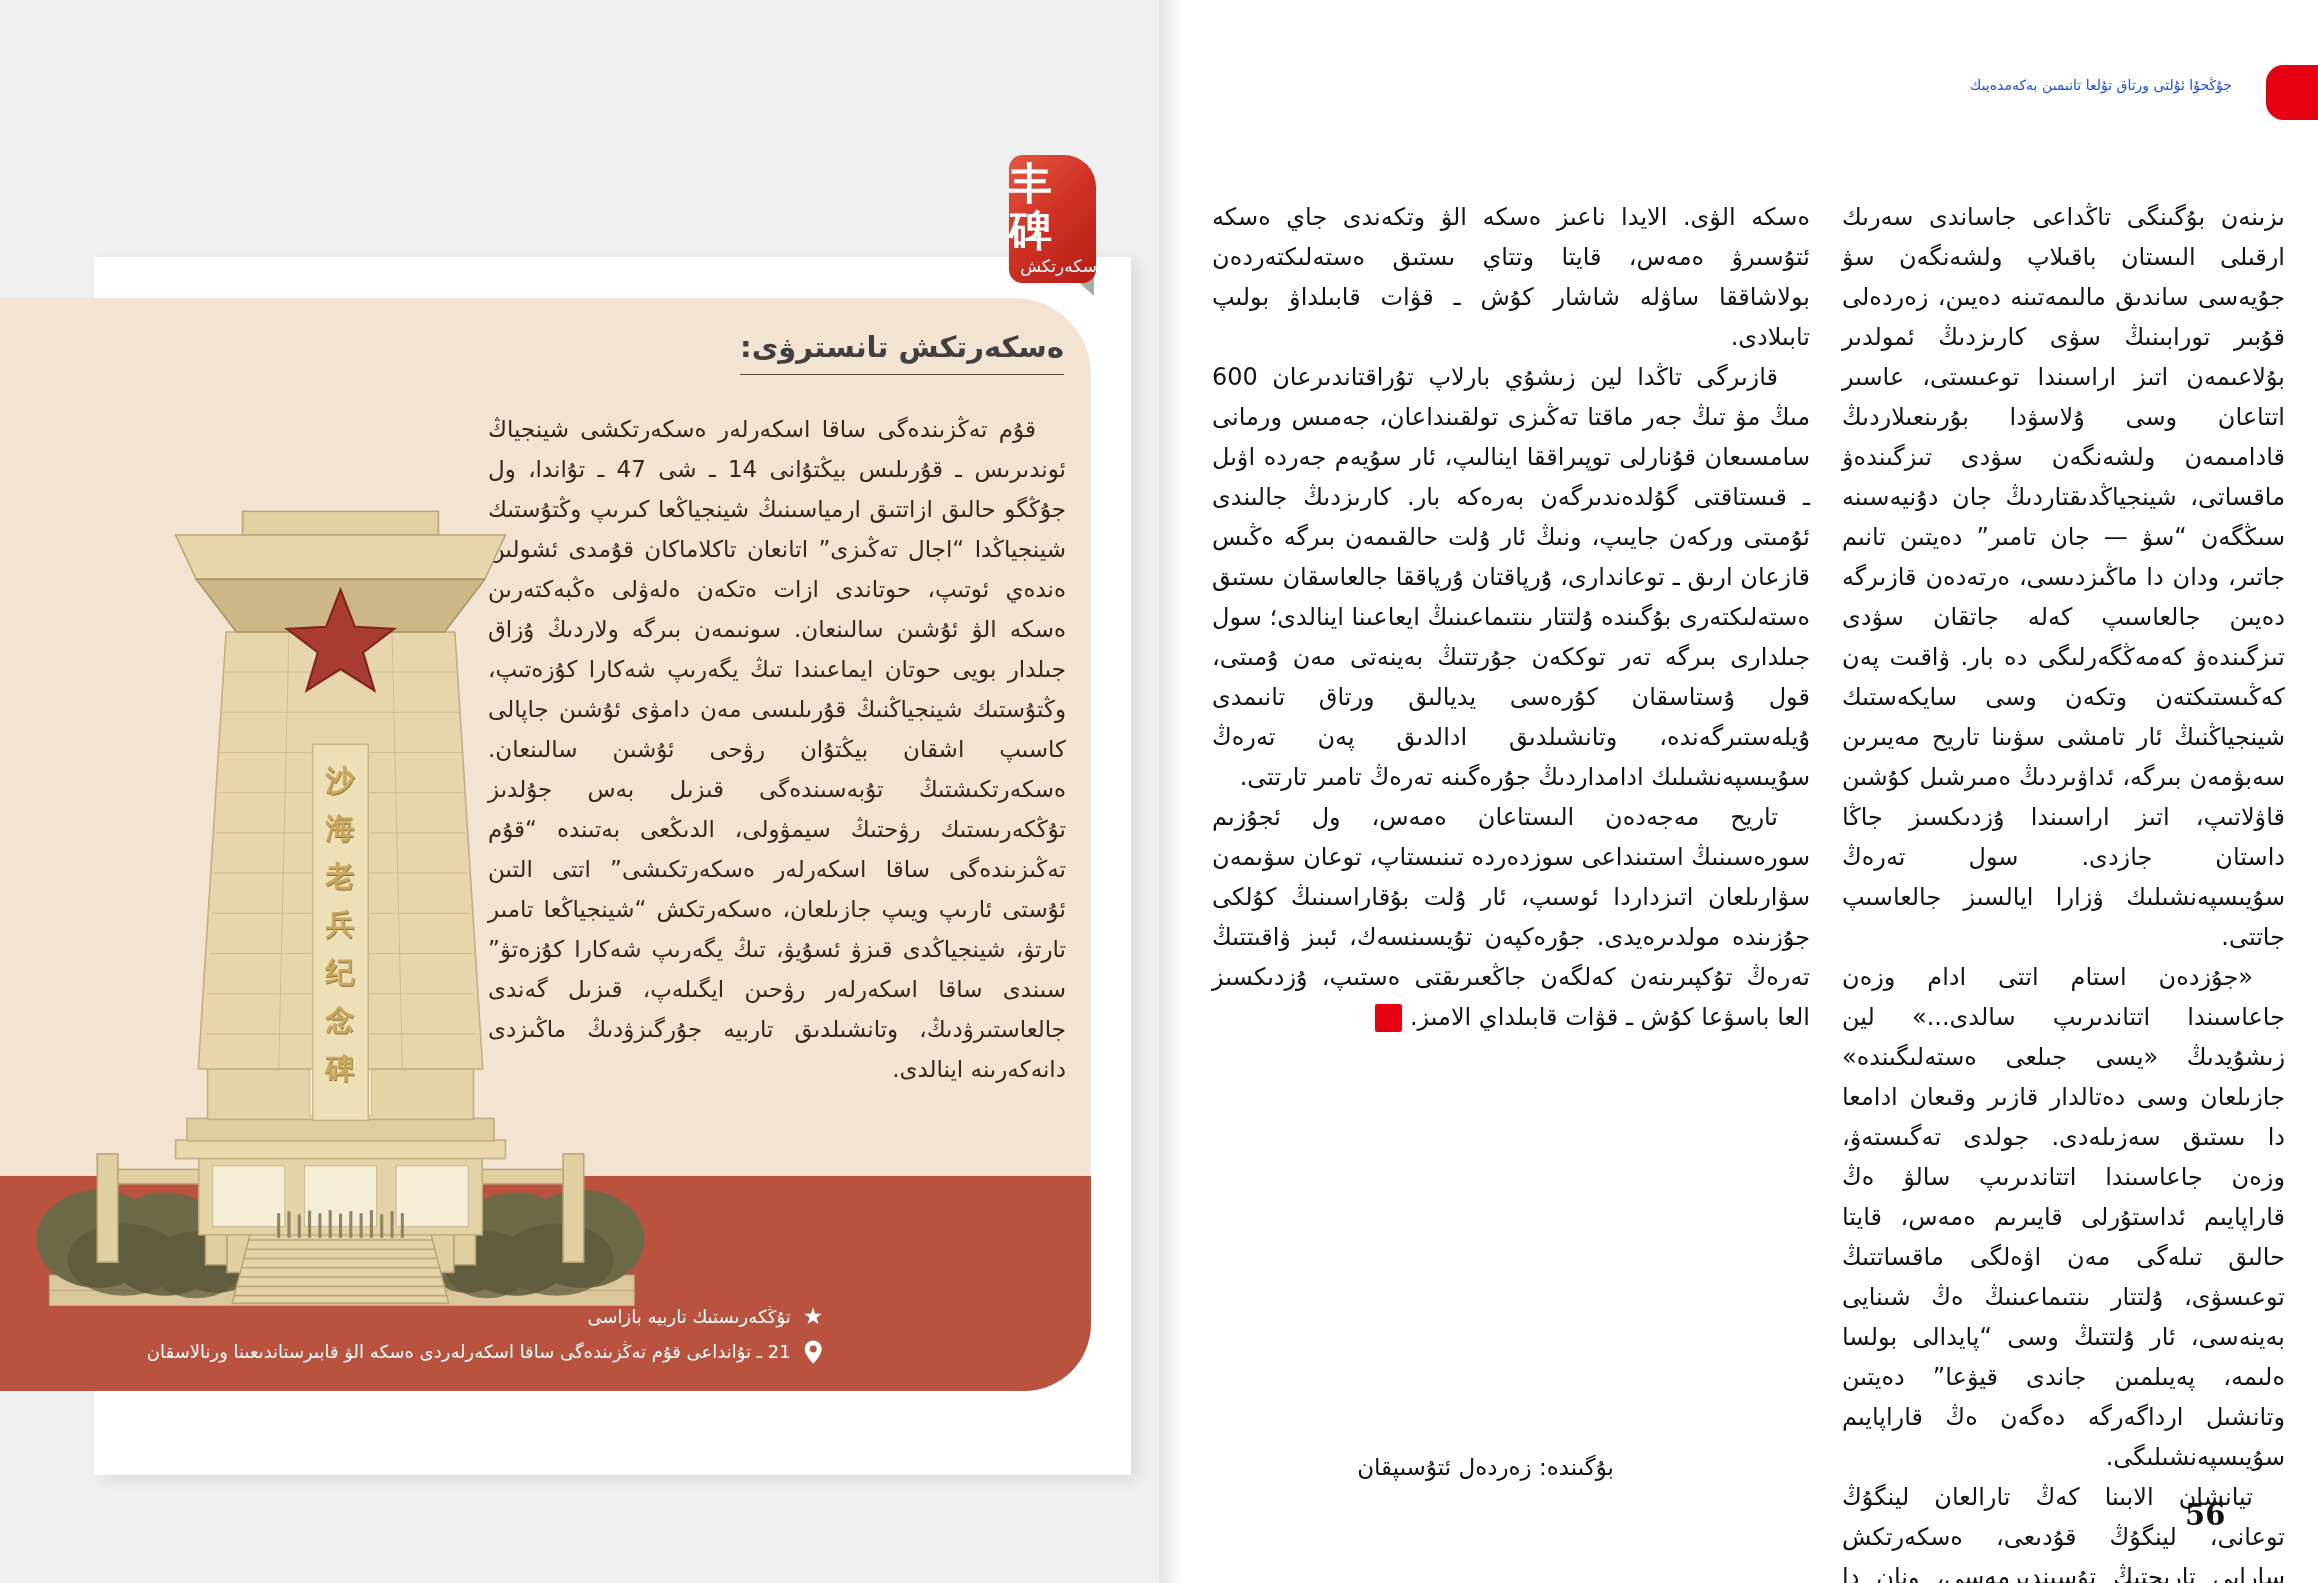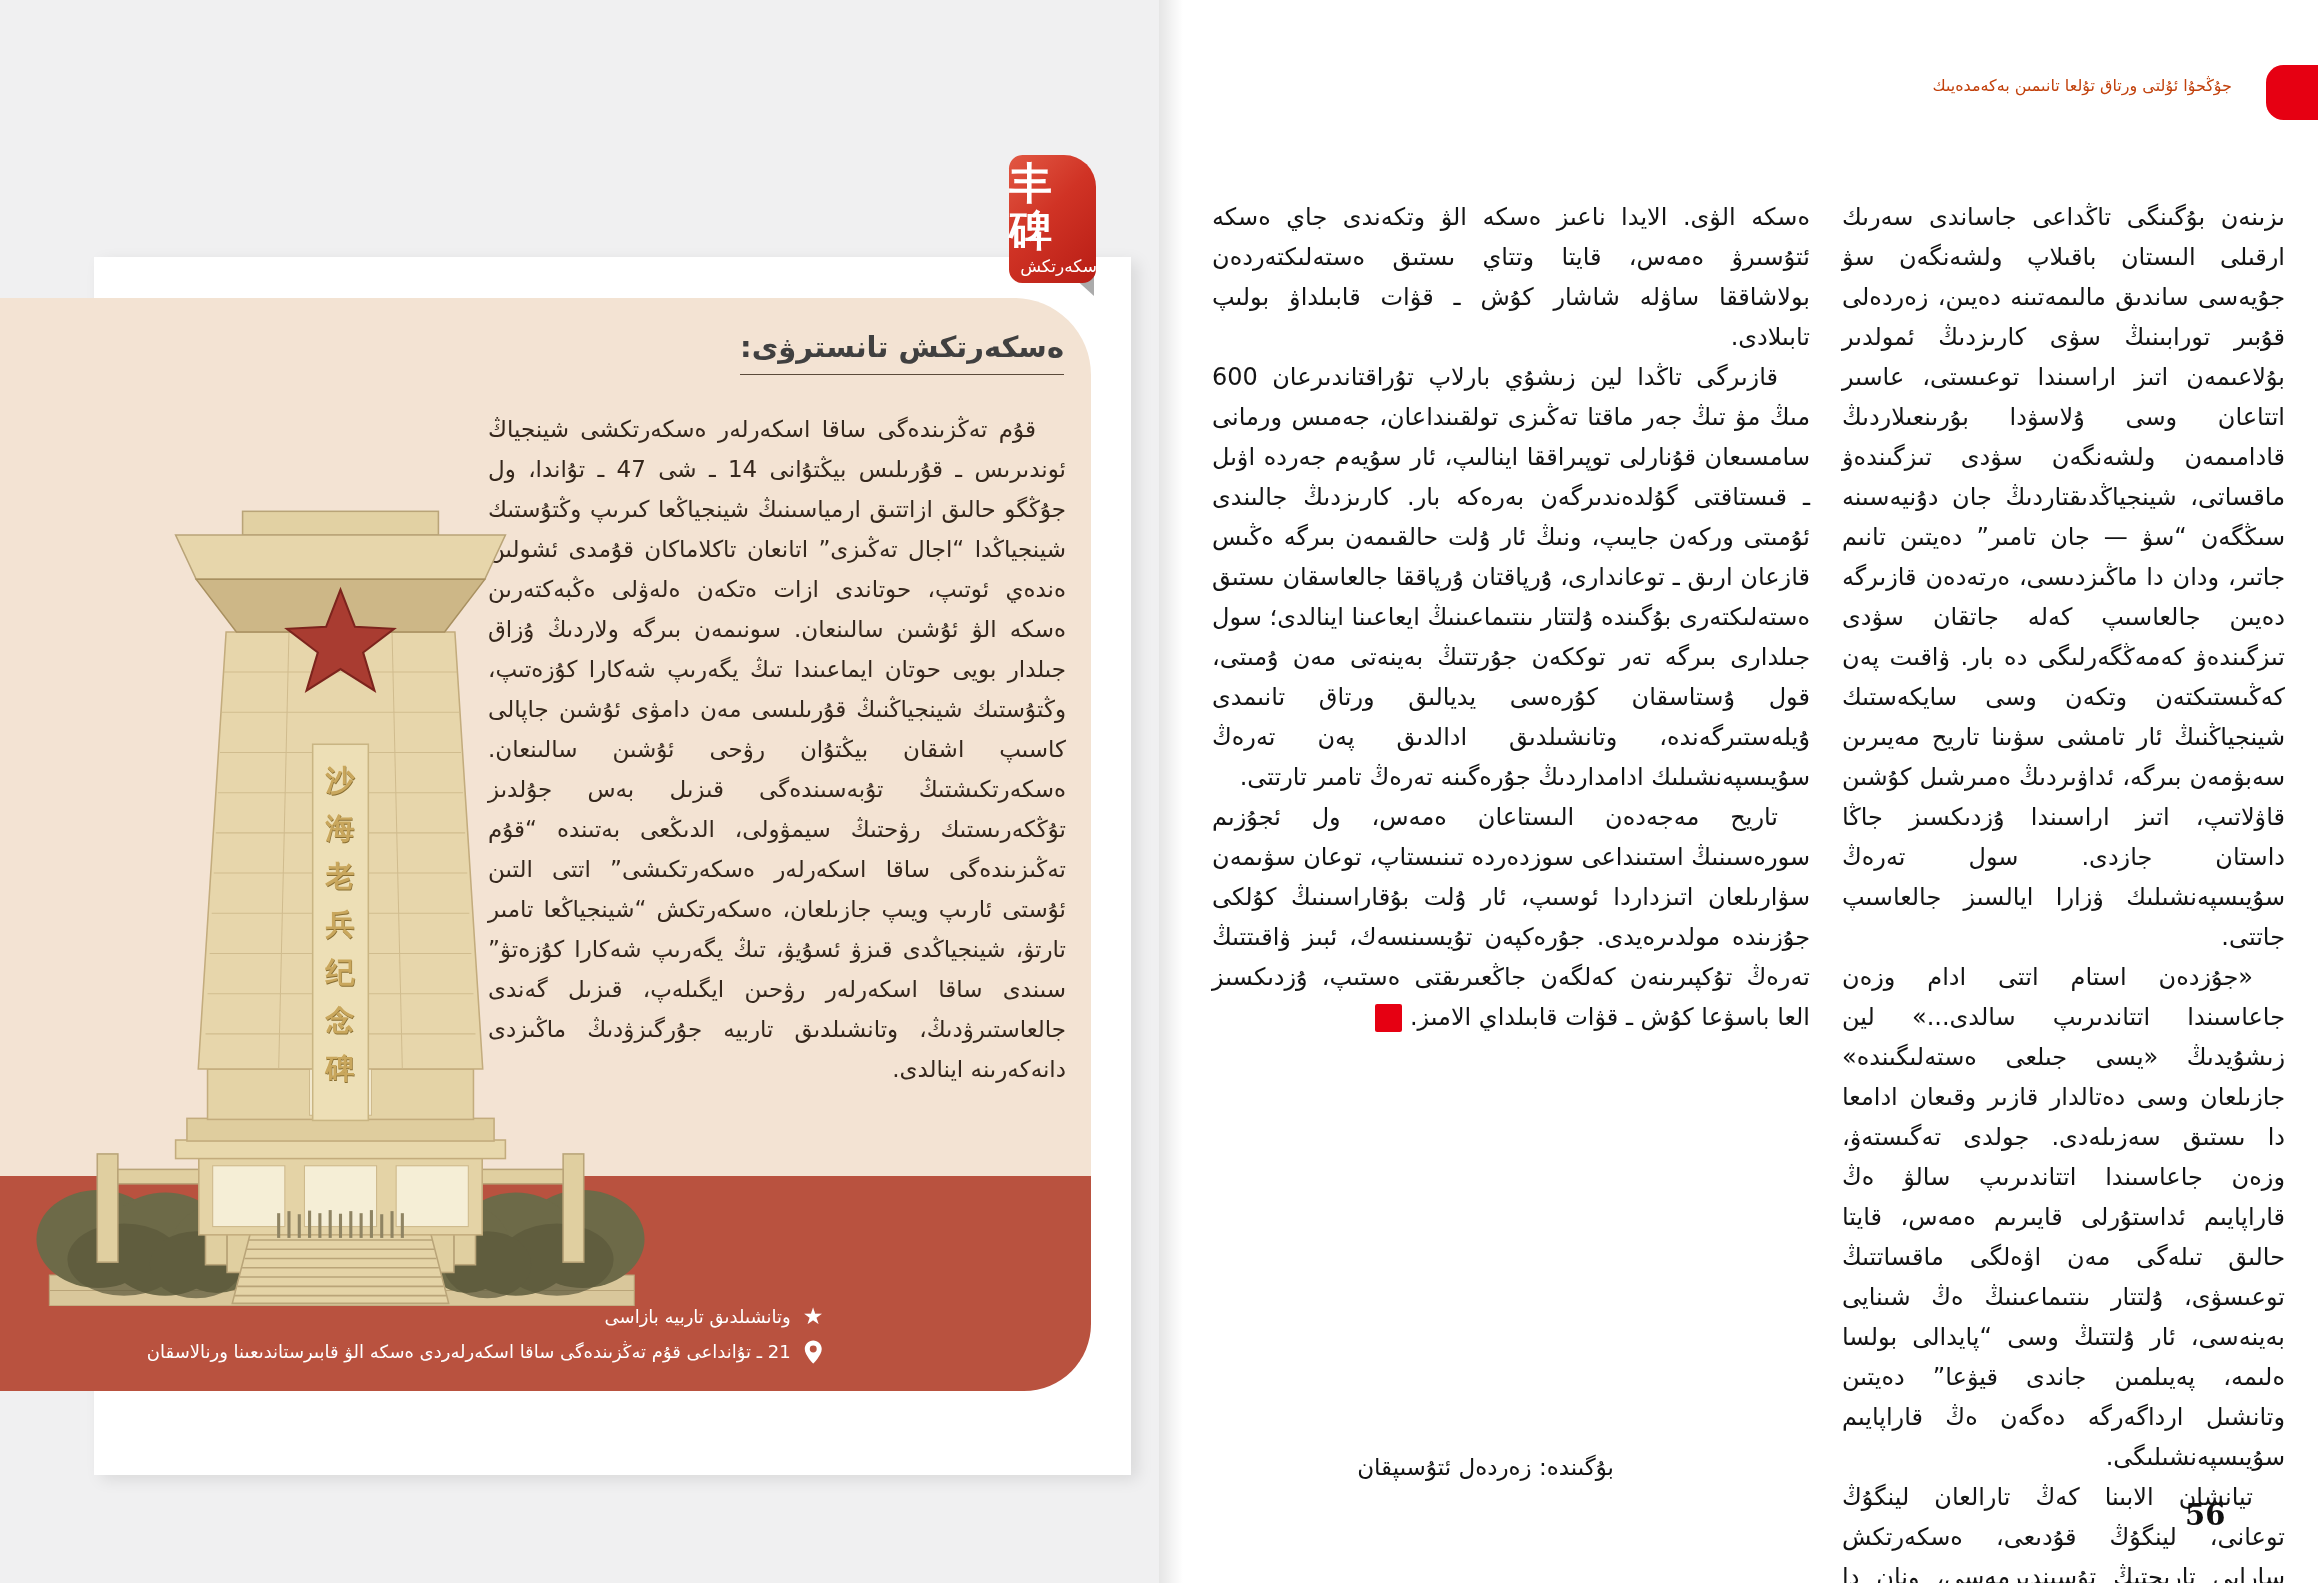--- a/index.html
+++ b/index.html
@@ -44,21 +44,21 @@
   .inscription{position:absolute;left:311px;top:756px;width:58px;display:flex;flex-direction:column;
                align-items:center;z-index:6;}
   .inscription span{font-size:29px;line-height:48px;color:#c9a75d;
                     text-shadow:0.5px 0.5px 0 #8a6f33, -0.5px -0.5px 0 #f4e6bb;font-weight:bold;}
 
   
   .gutter-shadow{position:absolute;left:1159px;top:0;width:24px;height:1584px;
                  background:linear-gradient(90deg,rgba(0,0,0,.10),rgba(0,0,0,0));}
   .header-row{position:absolute;left:1211px;top:54px;width:1021px;height:62px;
               display:flex;direction:rtl;align-items:center;justify-content:flex-start;gap:14.4px;}
-  .header-ug{font-size:16px;color:#c2410c;direction:rtl;}
+  .header-ug{font-size:14px;color:#1d4ed8;direction:rtl;}
   .header-cn{font-size:38px;color:#161616;font-family:"DejaVu Serif",serif;letter-spacing:2.1px;white-space:nowrap;}
   .red-tab{position:absolute;left:2266px;top:65px;width:53px;height:55px;background:#e60012;
            border-radius:17.5px 0 0 17.5px;}
 
   .col{position:absolute;direction:rtl;text-align:justify;color:#141414;font-size:24px;line-height:40px;}
   .col p{margin:0;}
   .col p.indent{text-indent:32px;}
   .col-a{left:1212px;top:197px;width:598px;height:1252px;}
   .col-b{left:1842px;top:197px;width:443px;height:1319px;}
 
@@ -196,21 +196,21 @@
   <div class="card-heading-wrap">
     <span class="card-heading">ەسكەرتكش تانسترۋى:</span>
   </div>
   <div class="card-body">
     <p>قۇم تەڭزىندەگى ساقا اسكەرلەر ەسكەرتكشى شينجياڭ ئوندىرىس ـ قۇرىلىس بيڭتۇانى 14 ـ شى 47 ـ تۇاندا، ول جۇڭگو حالىق ازاتتىق ارمياسىنىڭ شينجياڭعا كىرىپ وڭتۇستىك شينجياڭدا “اجال تەڭىزى” اتانعان تاكلاماكان قۇمدى ئشولىن ەندەي ئوتىپ، حوتاندى ازات ەتكەن ەلەۋلى ەڭبەكتەرىن ەسكە الۋ ئۇشىن سالىنعان. سونىمەن بىرگە ولاردىڭ ۇزاق جىلدار بويى حوتان ايماعىندا تىڭ يگەرىپ شەكارا كۇزەتىپ، وڭتۇستىك شينجياڭنىڭ قۇرىلىسى مەن دامۋى ئۇشىن جاپالى كاسىپ اشقان بيڭتۇان رۋحى ئۇشىن سالىنعان. ەسكەرتكىشتىڭ تۇبەسىندەگى قىزىل بەس جۇلدىز تۇڭكەرىستىك رۋحتىڭ سيمۋولى، الدىڭعى بەتىندە “قۇم تەڭىزىندەگى ساقا اسكەرلەر ەسكەرتكىشى” اتتى التىن ئۇستى ئارىپ ويىپ جازىلعان، ەسكەرتكش “شينجياڭعا تامىر تارتۋ، شينجياڭدى قىزۋ ئسۇيۋ، تىڭ يگەرىپ شەكارا كۇزەتۋ” سىندى ساقا اسكەرلەر رۋحىن ايگىلەپ، قىزىل گەندى جالعاستىرۋدىڭ، وتانشىلدىق تاربيە جۇرگىزۋدىڭ ماڭىزدى دانەكەرىنە اينالدى.</p>
   </div>
 
   <div class="caption-block">
     <div class="caption-row">
       <span class="caption-icon star-glyph">★</span>
-      <span>وتانشىلدىق تاربيە بازاسى</span>
+      <span>تۇڭكەرىستىك تاربيە بازاسى</span>
     </div>
     <div class="caption-row">
       <span class="caption-icon">
         <svg width="18.5" height="24" viewBox="0 0 24 30">
             <path d="M12 0C5.9 0 1 4.9 1 11c0 8 11 19 11 19s11-11 11-19C23 4.9 18.1 0 12 0zm0 15.5A4.5 4.5 0 1 1 12 6.5a4.5 4.5 0 0 1 0 9z" fill="#ffffff"></path>
           </svg>
       </span>
       <span>21 ـ تۇانداعى قۇم تەڭزىندەگى ساقا اسكەرلەردى ەسكە الۋ قابىرستاندىعىنا ورنالاسقان</span>
     </div>
   </div>

